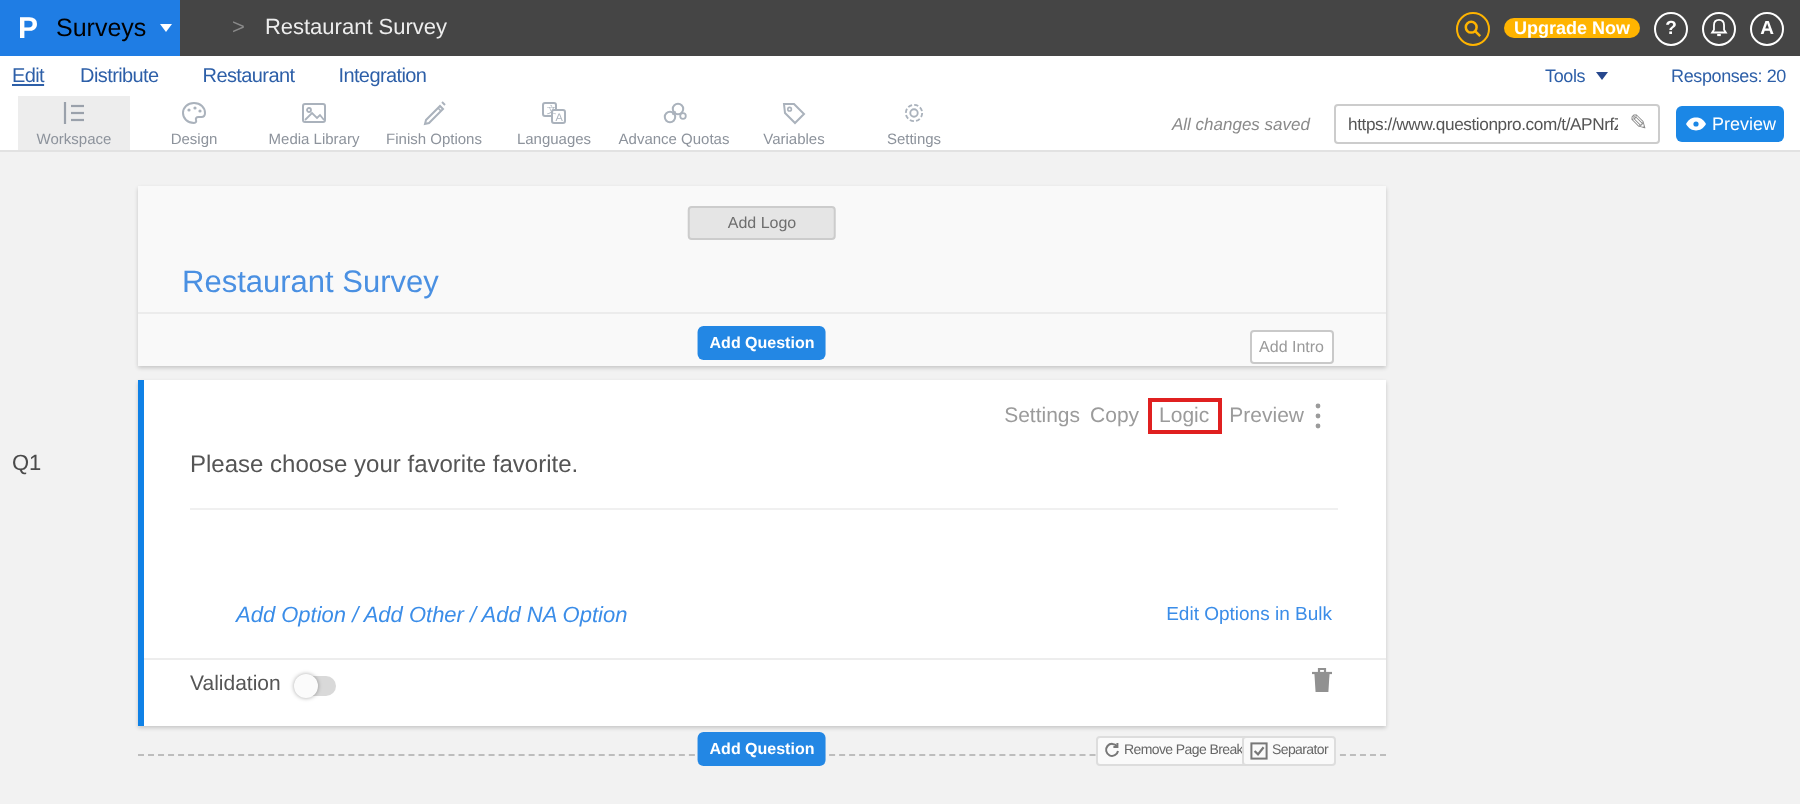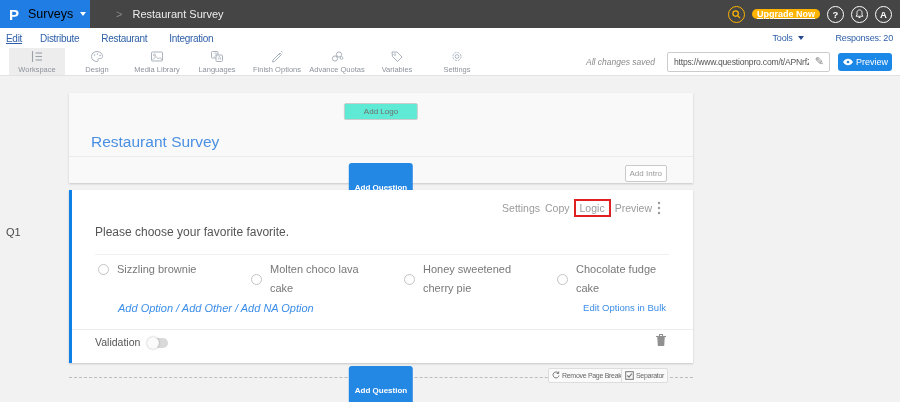--- a/index.html
+++ b/index.html
@@ -12,21 +12,21 @@
   .product { color:#000000; font-size:12.5px; margin-left:9px; }
   .caret-down { margin-left:7px; width:0; height:0; border-left:3.5px solid transparent; border-right:3.5px solid transparent; border-top:4px solid #fff; }
   .breadcrumb { display:flex; align-items:center; margin-left:16px; font-size:11px; }
   .crumb-parent { color:#5b8caa; }
   .crumb-sep { color:#8a8a8a; margin:0 10px; font-size:11px; }
   .crumb-current { color:#ededed; }
   .header-right { margin-left:auto; display:flex; align-items:center; gap:7px; padding-right:8px; }
   .hcircle { width:17px; height:17px; border-radius:50%; display:flex; align-items:center; justify-content:center; flex:none; }
   .circle-white { border:1.5px solid #fff; color:#fff; font-size:9.5px; font-weight:bold; }
   .circle-yellow { border:1.5px solid #ffb400; }
-  .upgrade-btn { background:#ffb400; color:#fff; border:none; border-radius:9px; font-size:9px; font-weight:bold; padding:0 5px; font-family:inherit;text-decoration:underline; }
+  .upgrade-btn { background:#ffb400; color:#fff; border:none; border-radius:9px; font-size:9px; font-weight:bold; padding:0 5px; font-family:inherit; }
 
   
   .tabs-row { height:20px; background:#fff; display:flex; align-items:center; padding:0 7px 0 6px; font-size:10px; letter-spacing:-0.3px; color:#2d5fa8; }
   .tab { margin-right:22px; }
   .tab:first-child { margin-right:18px; }
   .tabs-right { font-size:9px; letter-spacing:-0.2px; }
   .tab.active { text-decoration:underline; }
   .tabs-right { margin-left:auto; display:flex; align-items:center; }
   .tools-btn { display:flex; align-items:center; gap:5px; }
   .caret-navy { width:0; height:0; border-left:3.5px solid transparent; border-right:3.5px solid transparent; border-top:4px solid #26478d; }
@@ -43,24 +43,24 @@
   .url-box { width:163px; height:20px; border:1px solid #ccc; border-radius:2px; display:flex; align-items:center; background:#fff; }
   .url-input { border:none; outline:none; flex:1; font-size:8.6px; letter-spacing:-0.2px; color:#555; padding:0 2px 0 6px; font-family:inherit; min-width:0; background:transparent; }
   .pencil { color:#888; font-size:11px; padding:0 5px 0 4px; }
   .preview-btn { margin-left:8px; background:#1b87e6; color:#fff; border:none; border-radius:3px; font-size:9px; padding:4px 4px; display:flex; align-items:center; gap:2px; font-family:inherit; }
 
   
   .content { position:relative; height:326px; background:#f2f2f2; }
   .q-label { position:absolute; left:6px; top:150px; font-size:11px; color:#4a4a4a; }
   .card { position:absolute; background:#fff; box-shadow:0 1px 2px rgba(0,0,0,.18); }
   .card-top { left:69px; top:17px; width:624px; height:90px; background:#f9f9f9; }
-  .add-logo { position:absolute; top:10px; left:50%; transform:translateX(-50%); background:#5eead4; border:1px solid #ccc; border-radius:2px; color:#6e6e6e; font-size:8px; padding:3px 19px; font-family:inherit; }
+  .add-logo { position:absolute; top:10px; left:50%; transform:translateX(-50%); background:#e5e5e5; border:1px solid #ccc; border-radius:2px; color:#6e6e6e; font-size:8px; padding:3px 19px; font-family:inherit; }
   .survey-title { position:absolute; left:22px; top:40px; font-size:15.5px; color:#4a90e2; }
   .card-top-divider { position:absolute; top:63px; left:0; right:0; border-top:1px solid #ececec; }
-  .btn-blue { background:#2387e4; color:#fff; border:none; border-radius:3px; font-size:8px; font-weight:bold; padding:20px 6px; font-family:inherit; }
+  .btn-blue { background:#2387e4; color:#fff; border:none; border-radius:3px; font-size:8px; font-weight:bold; padding:4px 6px; font-family:inherit; }
   .add-question-top { position:absolute; left:50%; top:70px; transform:translateX(-50%); }
   .add-intro { position:absolute; right:26px; top:72px; background:#fff; border:1px solid #c9c9c9; border-radius:2px; color:#9a9a9a; font-size:8px; padding:3px 4px; font-family:inherit;text-align:right; }
 
   .card-q { left:69px; top:114px; width:624px; height:173px; border-left:3px solid #0f81e6; }
   .q-actions { position:absolute; top:9px; right:32px; display:flex; align-items:center; font-size:10.5px; color:#9b9b9b; }
   .q-action { margin-left:5px; }
   .q-action.logic { border:2px solid #e02020; padding:1px 4px; margin-left:4px; margin-right:-1px; }
   .q-dots { margin-left:5px; display:flex; }
   .q-text { position:absolute; left:23px; top:35px; font-size:12px; color:#555; }
   .q-divider { position:absolute; top:64px; left:23px; right:24px; border-top:1px solid #f0f0f0; }
@@ -162,37 +162,37 @@
           <rect x="1.5" y="2" width="11" height="9" rx="1" fill="none" stroke="#aab2bc" stroke-width="1"></rect>
           <circle cx="4.5" cy="5" r="1" fill="none" stroke="#aab2bc" stroke-width="0.9"></circle>
           <path d="M2.5 10 L6 6.5 L8.5 9 L10 7.5 L12 10" fill="none" stroke="#aab2bc" stroke-width="0.9"></path>
         </svg>
       </span>
     <span class="tool-label">Media Library</span>
   </div>
   <div class="tool-item">
     <span class="tool-icon">
         <svg width="14" height="13" viewBox="0 0 14 13">
+          <path d="M3 10 L10 3 L11.5 4.5 L4.5 11.5 L2.5 12 Z" fill="none" stroke="#aab2bc" stroke-width="1"></path>
+          <line x1="9" y1="4" x2="10.5" y2="5.5" stroke="#aab2bc" stroke-width="0.8"></line>
+          <line x1="11" y1="1" x2="12.5" y2="2.5" stroke="#aab2bc" stroke-width="1"></line>
+        </svg>
+      </span>
+    <span class="tool-label">Finish Options</span>
+  </div>
+  <div class="tool-item">
+    <span class="tool-icon">
+        <svg width="14" height="13" viewBox="0 0 14 13">
           <rect x="1.5" y="1.5" width="6.5" height="6.5" rx="1" fill="none" stroke="#aab2bc" stroke-width="1"></rect>
           <rect x="6" y="5" width="6.5" height="6.5" rx="1" fill="#fff" stroke="#aab2bc" stroke-width="1"></rect>
           <text x="3.4" y="6.4" font-size="5" fill="#aab2bc" font-family="sans-serif">文</text>
           <text x="7.7" y="10.3" font-size="5.5" fill="#aab2bc" font-family="sans-serif">A</text>
         </svg>
       </span>
     <span class="tool-label">Languages</span>
-  </div>
-  <div class="tool-item">
-    <span class="tool-icon">
-        <svg width="14" height="13" viewBox="0 0 14 13">
-          <path d="M3 10 L10 3 L11.5 4.5 L4.5 11.5 L2.5 12 Z" fill="none" stroke="#aab2bc" stroke-width="1"></path>
-          <line x1="9" y1="4" x2="10.5" y2="5.5" stroke="#aab2bc" stroke-width="0.8"></line>
-          <line x1="11" y1="1" x2="12.5" y2="2.5" stroke="#aab2bc" stroke-width="1"></line>
-        </svg>
-      </span>
-    <span class="tool-label">Finish Options</span>
   </div>
   <div class="tool-item">
     <span class="tool-icon">
         <svg width="14" height="13" viewBox="0 0 14 13">
           <circle cx="5" cy="8.5" r="2.6" fill="none" stroke="#aab2bc" stroke-width="1"></circle>
           <circle cx="9" cy="4.5" r="2.6" fill="none" stroke="#aab2bc" stroke-width="1"></circle>
           <line x1="6.2" y1="7.2" x2="7.8" y2="5.8" stroke="#aab2bc" stroke-width="1"></line>
           <circle cx="11.5" cy="8" r="1.4" fill="none" stroke="#aab2bc" stroke-width="0.9"></circle>
         </svg>
       </span>
@@ -252,38 +252,20 @@
       <span class="q-dots">
           <svg width="4" height="14" viewBox="0 0 4 14">
             <circle cx="2" cy="2" r="1.2" fill="#9b9b9b"></circle>
             <circle cx="2" cy="7" r="1.2" fill="#9b9b9b"></circle>
             <circle cx="2" cy="12" r="1.2" fill="#9b9b9b"></circle>
           </svg>
         </span>
     </div>
     <div class="q-text">Please choose your favorite favorite.</div>
     <div class="q-divider"></div>
-    <div class="options-row">
-      <div class="option">
-        <span class="radio"></span>
-        <span class="option-label">Sizzling brownie</span>
-      </div>
-      <div class="option">
-        <span class="radio"></span>
-        <span class="option-label">Molten choco lava cake</span>
-      </div>
-      <div class="option">
-        <span class="radio"></span>
-        <span class="option-label">Honey sweetened cherry pie</span>
-      </div>
-      <div class="option">
-        <span class="radio"></span>
-        <span class="option-label">Chocolate fudge cake</span>
-      </div>
-    </div>
     <div class="option-links">
       <span>Add Option</span>
       <span> / </span>
       <span>Add Other</span>
       <span> / </span>
       <span>Add NA Option</span>
     </div>
     <span class="bulk-link">Edit Options in Bulk</span>
     <div class="q-divider2"></div>
     <div class="validation-row">

